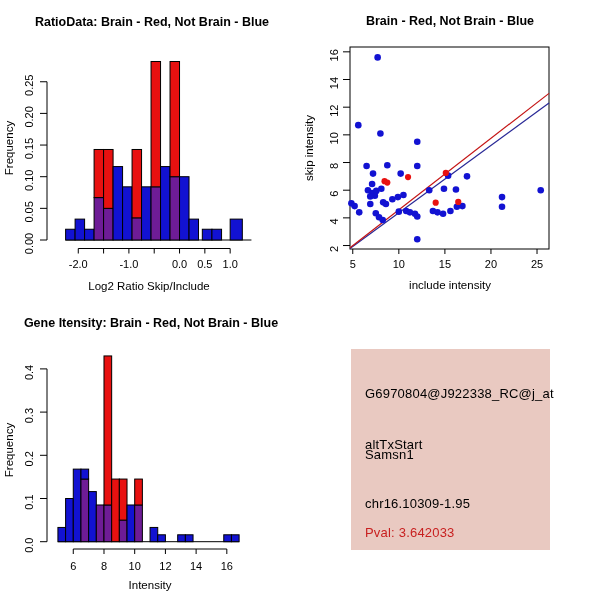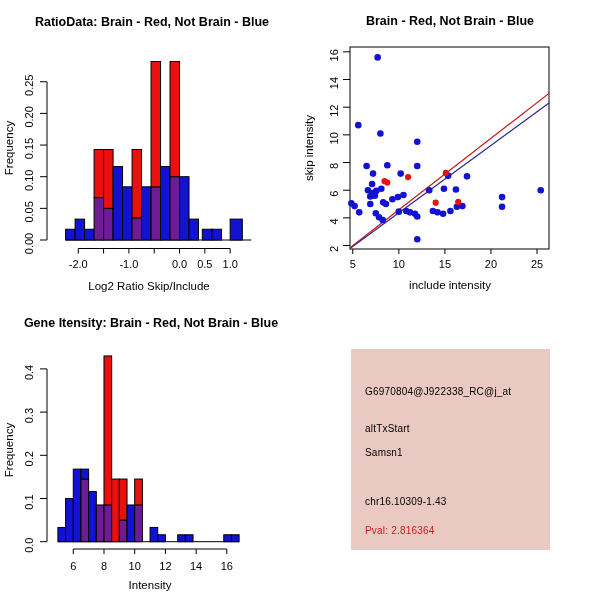--- a/index.html
+++ b/index.html
@@ -6,21 +6,21 @@
   #canvas{position:relative;width:600px;height:600px;background:#ffffff;overflow:hidden;
           font-family:"Liberation Sans", sans-serif;}
   .panel{position:absolute;width:300px;height:300px;}
   #p1{left:0;top:0;}
   #p2{left:300px;top:0;}
   #p3{left:0;top:300px;}
   #p4{left:300px;top:300px;}
   svg{display:block;}
   svg text{font-family:"Liberation Sans", sans-serif;fill:#000;}
   .info-box{position:absolute;left:51px;top:49px;width:199px;height:201px;}
-  .info-line{position:absolute;left:14px;font-size:10px;color:#000;letter-spacing:0.2px;white-space:nowrap;text-align:right;}
+  .info-line{position:absolute;left:14px;font-size:13px;color:#000;letter-spacing:0.2px;white-space:nowrap;text-align:right;}
 </style>
 </head>
 <body>
 
 <div id="canvas">
   <svg id="p1" class="panel" width="300" height="300" viewBox="0 0 300 300">
       <g>
         <line x1="47" y1="240" x2="47" y2="81.75" stroke="#000000" stroke-width="1"></line>
         <line x1="40" y1="240" x2="47" y2="240" stroke="#000000" stroke-width="1"></line>
         <text x="33" y="243.5" font-size="11" text-anchor="middle" transform="rotate(-90 33 243.5)">0.00</text>
@@ -220,19 +220,19 @@
           <rect x="231.43378119001918" y="234.78799999999998" width="7.677543186180423" height="6.912000000000006" fill="#1212d2" stroke="#000" stroke-width="1"></rect>
         </g>
         <text x="151" y="27" font-size="12.5" text-anchor="middle" font-weight="bold">Gene Itensity: Brain - Red, Not Brain - Blue</text>
         <text x="150" y="289" font-size="11.5" text-anchor="middle">Intensity</text>
         <text x="13" y="150" font-size="11.5" text-anchor="middle" transform="rotate(-90 13 150)">Frequency</text>
       </g>
     </svg>
   <div id="p4" class="panel">
     <div class="info-box" id="info-box" style="background: rgb(233, 201, 193);">
       <div class="info-line" style="top:37px">G6970804@J922338_RC@j_at</div>
-      <div class="info-line" style="top:74px">altTxStart</div>
+      <div class="info-line" style="top:88px">altTxStart</div>
       <div class="info-line" style="top:98px">Samsn1</div>
-      <div class="info-line" style="top:147px">chr16.10309-1.43</div>
-      <div class="info-line" id="pval-line" style="top: 176px; color: rgb(200, 32, 32);">Pval: 2.816364</div>
+      <div class="info-line" style="top:147px">chr16.10309-1.95</div>
+      <div class="info-line" id="pval-line" style="top: 176px; color: rgb(200, 32, 32);">Pval: 3.642033</div>
     </div>
   </div>
 </div>
 
 </body></html>

